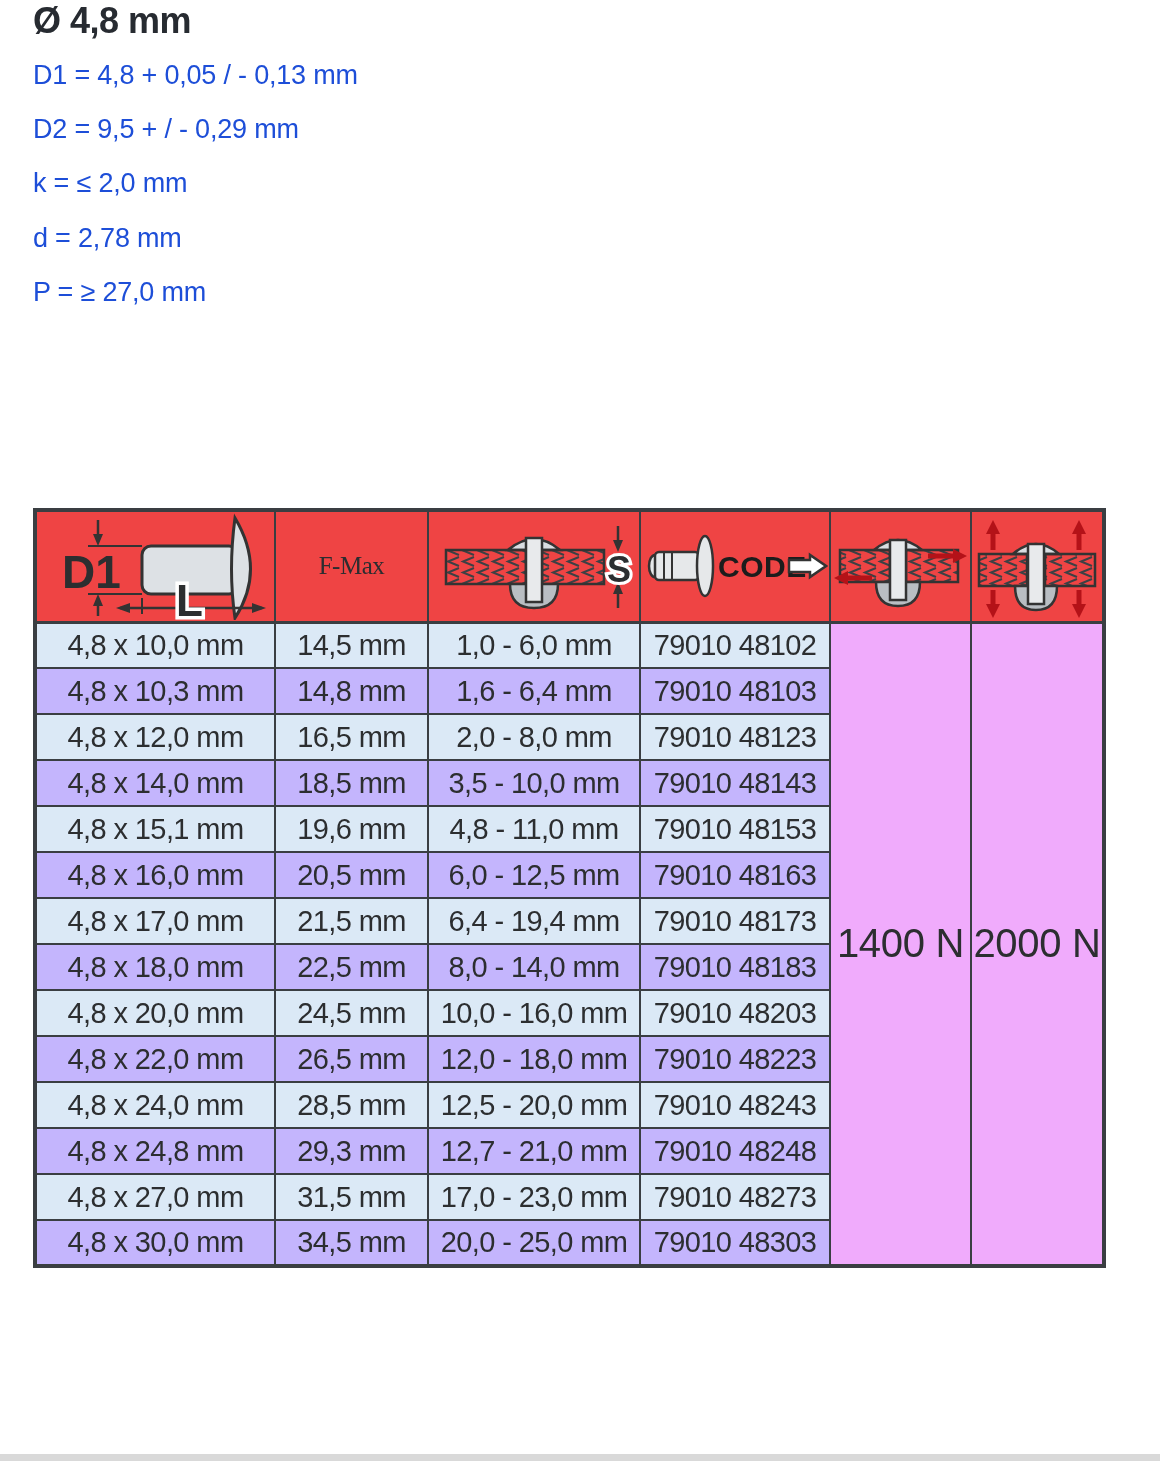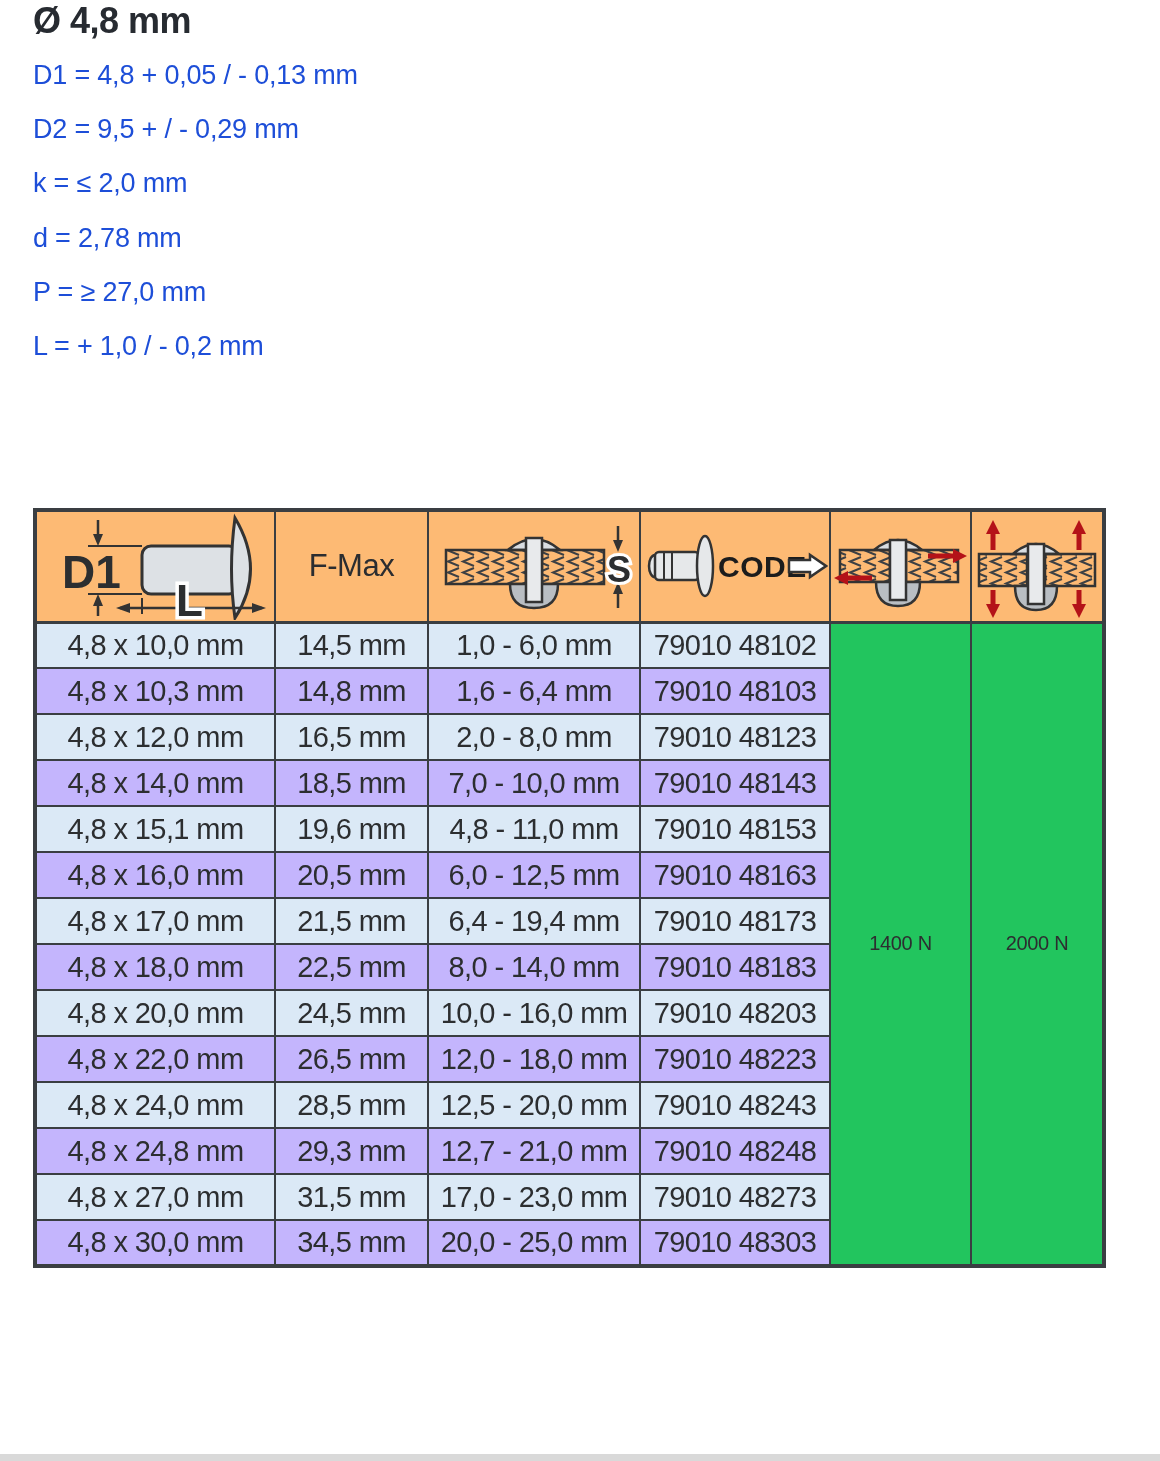--- a/index.html
+++ b/index.html
@@ -14,26 +14,26 @@
   .spec.s3{top:223px} .spec.s4{top:277px} .spec.s5{top:331px}
 
   .drill-row { position:absolute; left:30px; top:384px; display:flex; align-items:center; }
   .drill-row svg { display:block; }
   .drill-size { margin-left:16px; font-size:27px; color:#2f3236; }
 
   table.spec-table { position:absolute; left:33px; top:508px; width:1069px;
     border-collapse:collapse; table-layout:fixed; border:4px solid #3a3e42; }
   .spec-table td { border:2.5px solid #3a3e42; padding:0; text-align:center;
     vertical-align:middle; overflow:hidden; }
-  .spec-table thead td { height:112px; background:#fdba74; border-bottom-width:3px; }
+  .spec-table thead td { height:112px; background:#ef4444; border-bottom-width:3px; }
   .spec-table tbody tr { height:46px; }
   .spec-table tbody td.c { font-size:29px; color:#2c2e30; letter-spacing:-0.6px; background:#c4b5fd; }
   .spec-table tbody tr:nth-child(odd) td.c { background:#dbe9f6; }
-  .spec-table td.force { background:#22c55e; font-size:20px; color:#2c2e30; letter-spacing:-0.3px; }
-  .fmax-label { font-size:31px; color:#2b2d30; letter-spacing:-0.5px; }
+  .spec-table td.force { background:#f0abfc; font-size:40px; color:#2c2e30; letter-spacing:-0.3px; }
+  .fmax-label { font-size:25px; color:#2b2d30; letter-spacing:-0.5px;font-family:Liberation Serif, serif; }
   .hdr-svg { display:block; margin:0 auto; }
 
   .bottom-edge { position:absolute; left:0; bottom:0; width:1160px; height:7px; background:#d9d9d9; }
 </style>
 </head>
 <body>
 
 <svg width="0" height="0" style="position:absolute" aria-hidden="true">
   <defs>
     <pattern id="chevron" width="15" height="11" patternUnits="userSpaceOnUse">
@@ -44,21 +44,20 @@
 
 <div class="page">
 
   <h1 class="title">Ø 4,8 mm</h1>
 
   <div class="spec s0">D1 = 4,8 + 0,05 / - 0,13 mm</div>
   <div class="spec s1">D2 = 9,5 + / - 0,29 mm</div>
   <div class="spec s2">k = ≤ 2,0 mm</div>
   <div class="spec s3">d = 2,78 mm</div>
   <div class="spec s4">P = ≥ 27,0 mm</div>
-  <div class="spec s5">L = + 1,0 / - 0,2 mm</div>
 
 
   <table class="spec-table">
     <colgroup>
       <col style="width:240px">
         <col style="width:153px">
         <col style="width:212px">
       <col style="width:190px">
         <col style="width:141px">
         <col style="width:133px">
@@ -160,21 +159,21 @@
         </tr>
         <tr>
           <td class="c">4,8 x 12,0 mm</td>
           <td class="c">16,5 mm</td>
           <td class="c">2,0 - 8,0 mm</td>
           <td class="c">79010 48123</td>
         </tr>
         <tr>
           <td class="c">4,8 x 14,0 mm</td>
           <td class="c">18,5 mm</td>
-          <td class="c">7,0 - 10,0 mm</td>
+          <td class="c">3,5 - 10,0 mm</td>
           <td class="c">79010 48143</td>
         </tr>
         <tr>
           <td class="c">4,8 x 15,1 mm</td>
           <td class="c">19,6 mm</td>
           <td class="c">4,8 - 11,0 mm</td>
           <td class="c">79010 48153</td>
         </tr>
         <tr>
           <td class="c">4,8 x 16,0 mm</td>

